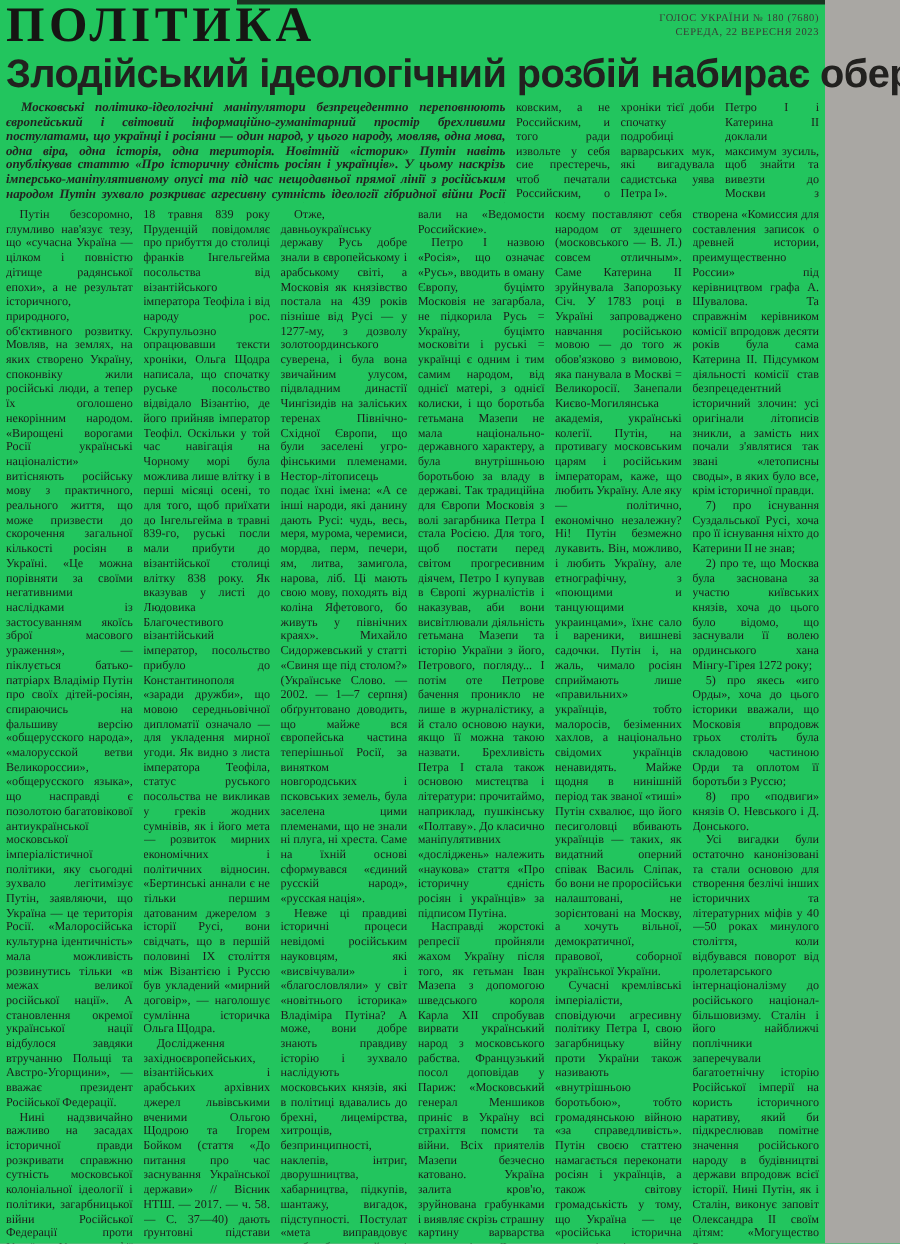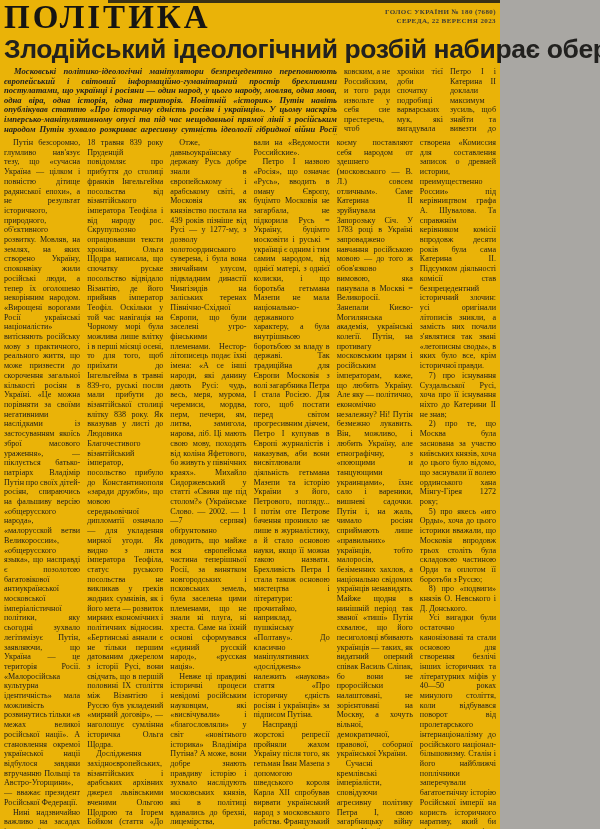--- a/index.html
+++ b/index.html
@@ -2,38 +2,38 @@
 <html lang="uk"><head>
 <meta charset="utf-8">
 <style>
   html,body{margin:0;padding:0;}
   body{
     width:600px;height:829px;overflow:hidden;
     background:#a9a7a3;
     font-family:"Liberation Serif", serif;
   }
   .page{
-    position:relative;width:500px;height:829px;box-sizing:border-box;
-    background:#eab308;color:#1e1d1b;
+    position:relative;width:550px;height:829px;box-sizing:border-box;
+    background:#22c55e;color:#1e1d1b;
     padding:2px 4px 0 4px;
   }
   .top-rule{
     position:absolute;top:0;right:0;width:392px;height:3px;background:#1b1a18;opacity:.85;
   }
   .masthead{
     display:flex;justify-content:space-between;align-items:flex-start;
     height:32px;
   }
   .section-title{
     margin:0;font-size:33px;line-height:30px;font-weight:bold;
     letter-spacing:3px;color:#161513;
     font-family:"Liberation Serif", serif;
   }
   .issue-info{
-    text-align:right;font-size:7px;line-height:9px;font-weight:bold;
+    text-align:right;font-size:7px;line-height:9px;font-weight:normal;
     letter-spacing:.4px;color:#3c3a36;padding-top:6px;
   }
   .headline{
     margin:1px 0 4px 0;
     font-family:"Liberation Sans", sans-serif;
     font-weight:bold;font-size:26.5px;line-height:28px;
     letter-spacing:-0.4px;color:#22211f;white-space:nowrap;
   }
   .top-band{
     display:flex;gap:7px;height:68px;overflow:hidden;margin-bottom:3px;

